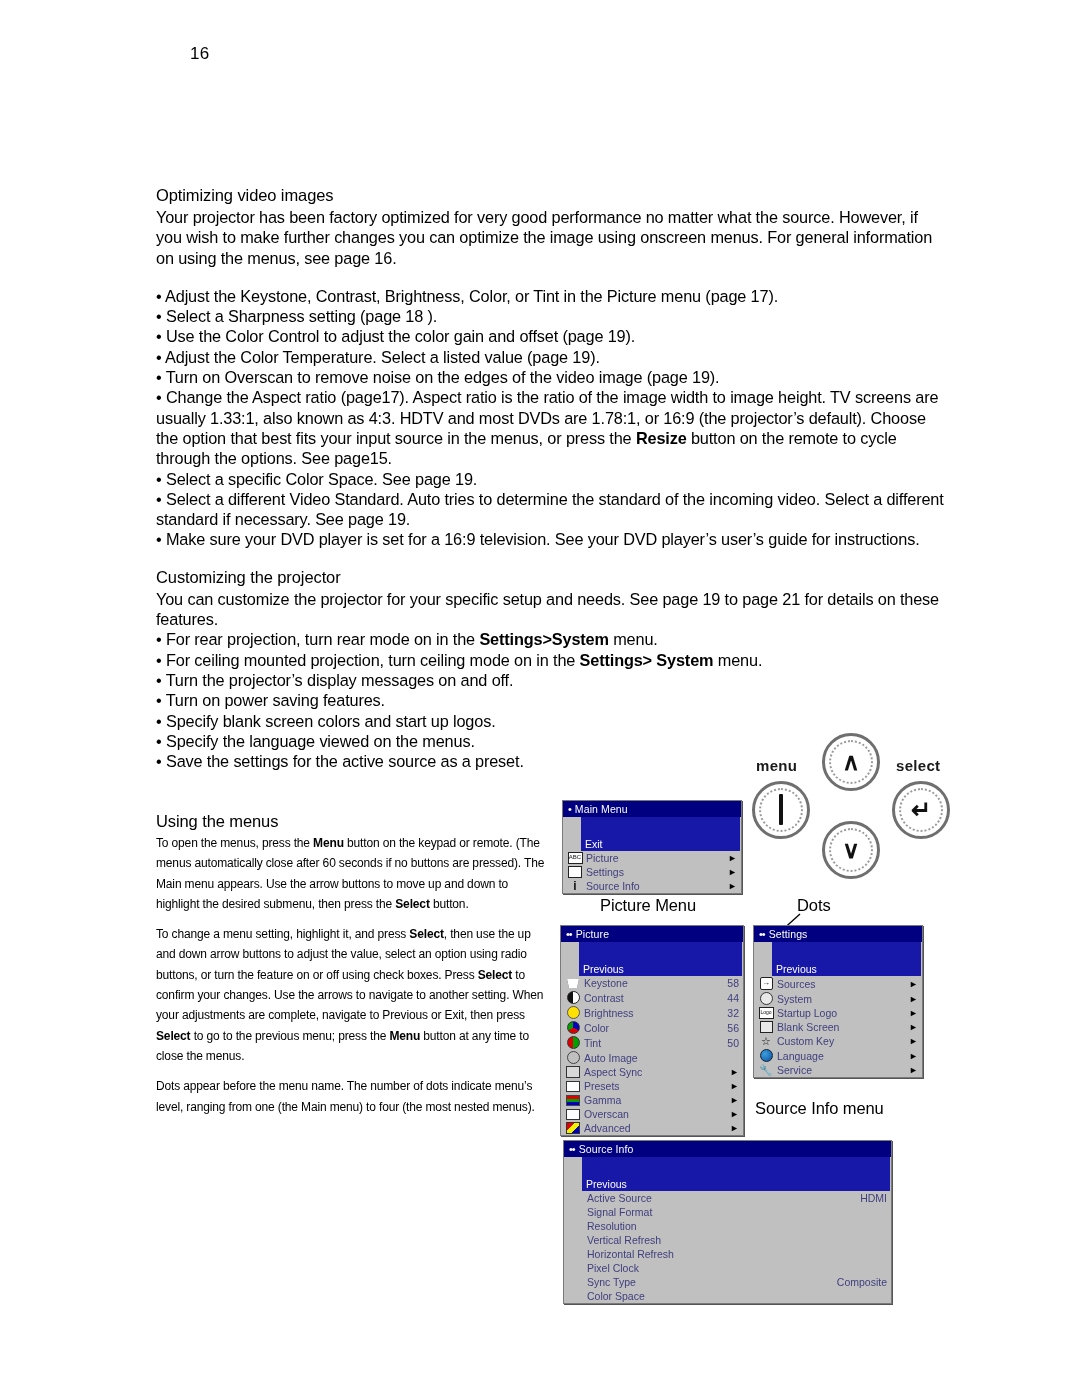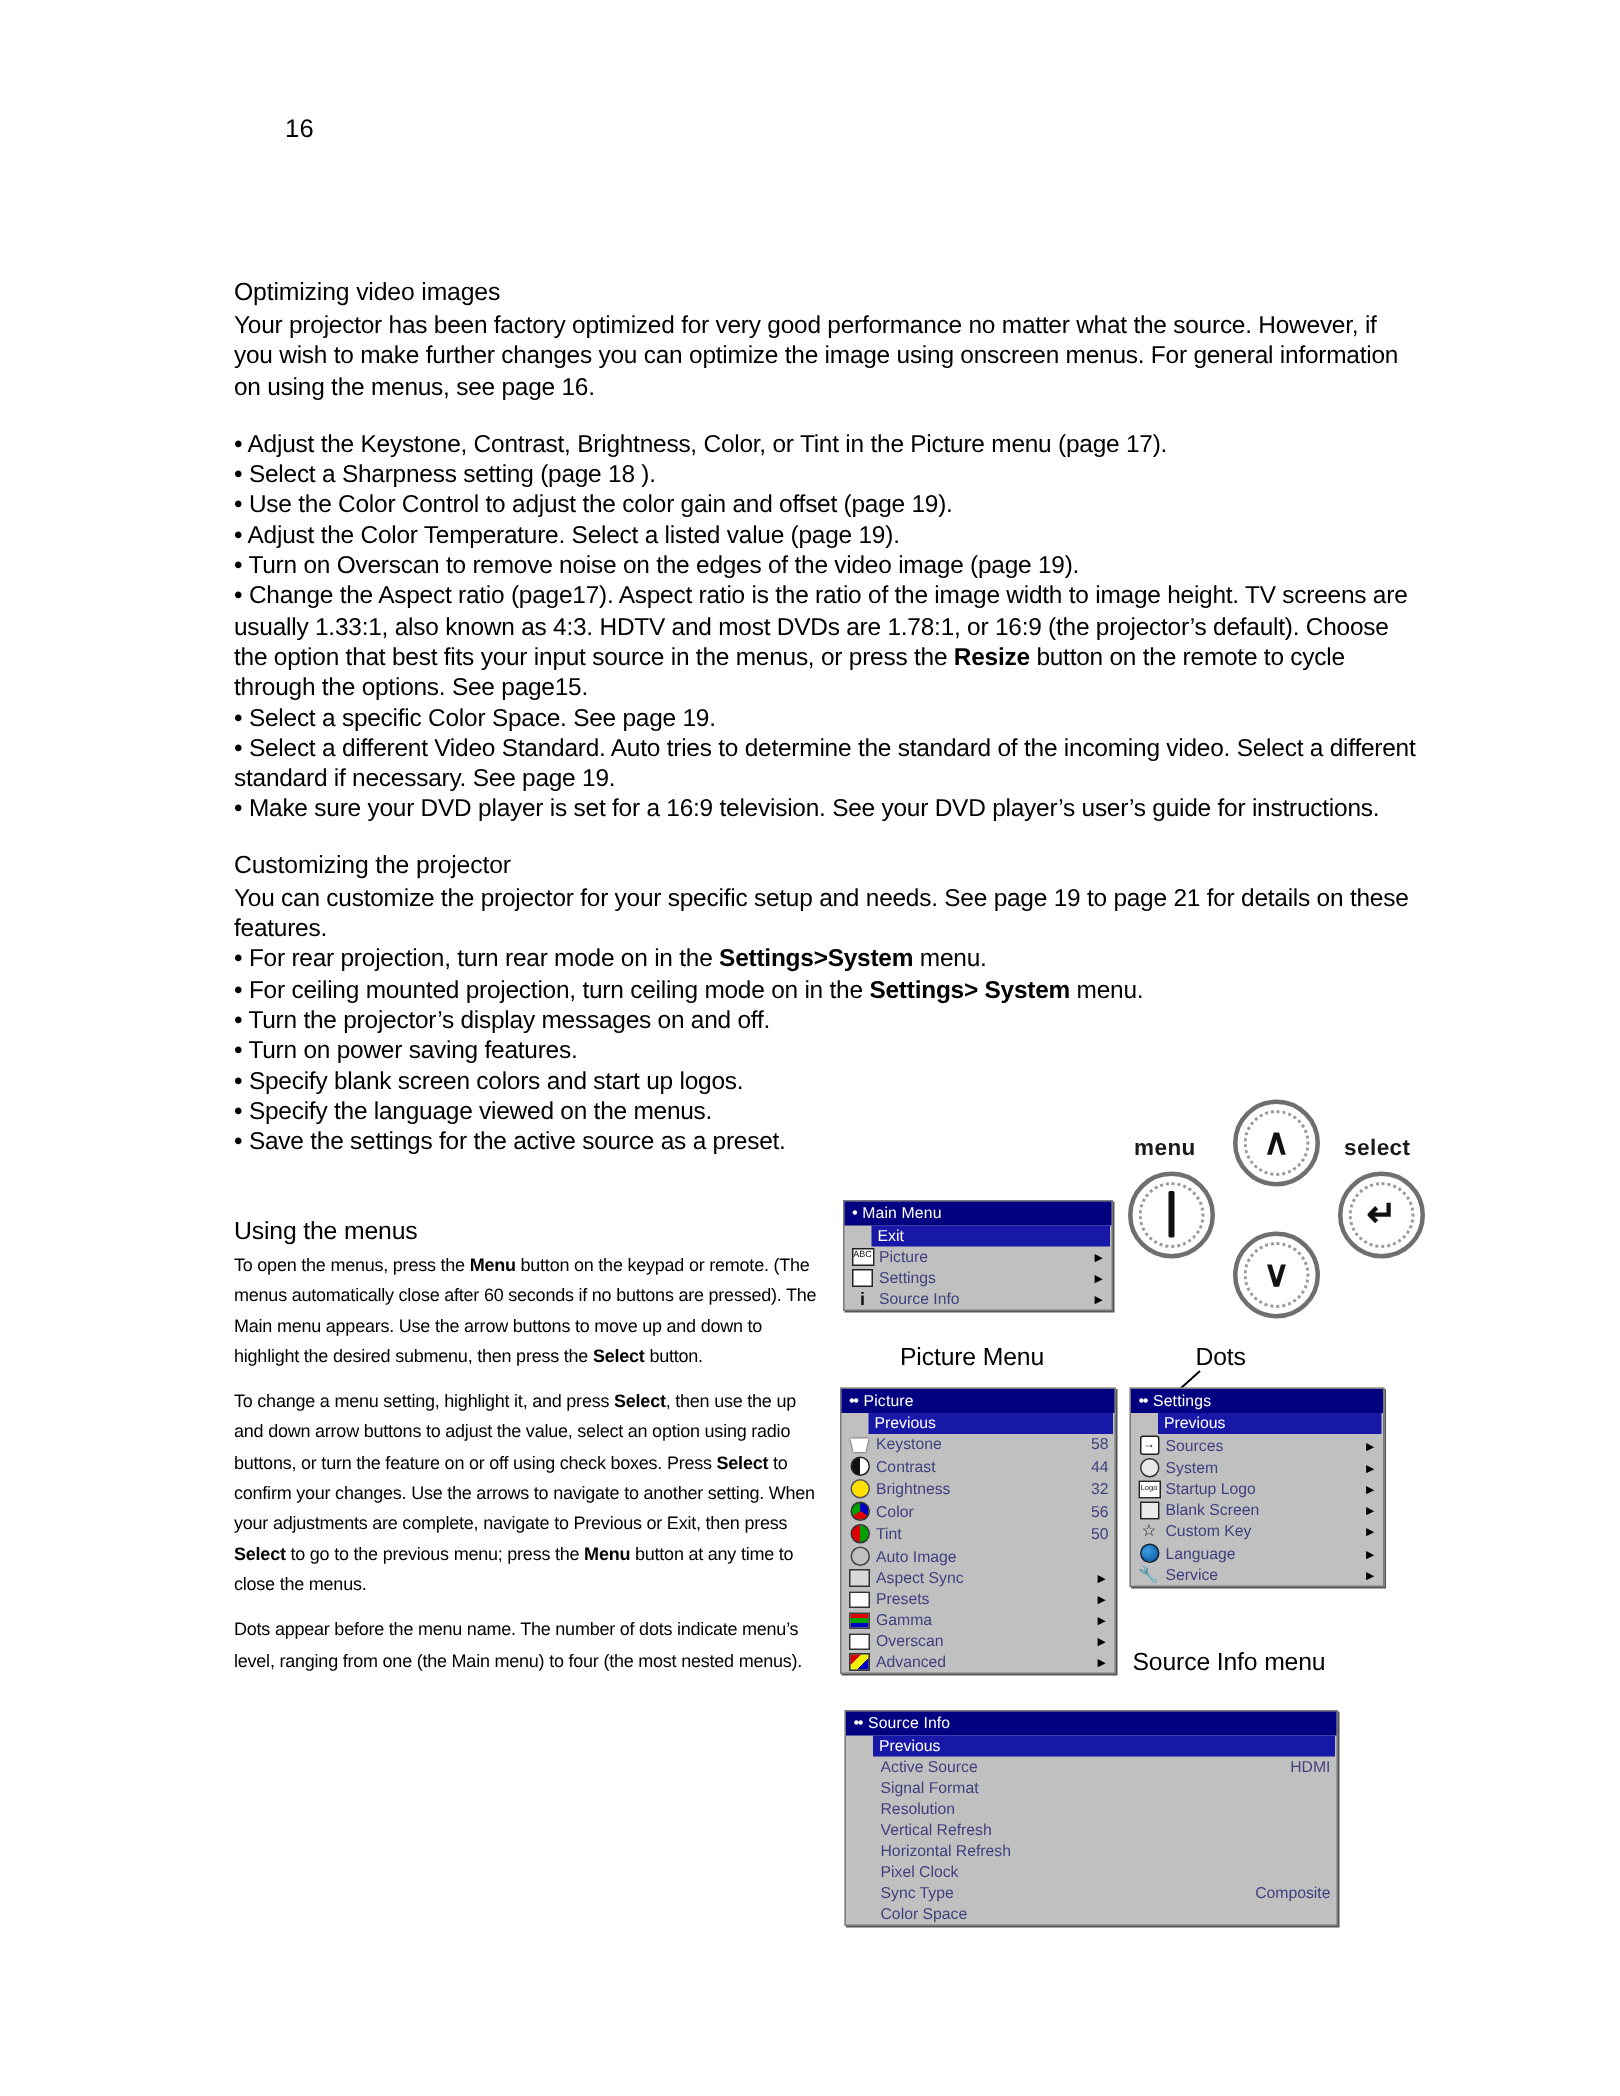--- a/index.html
+++ b/index.html
@@ -12,21 +12,21 @@
     height: 1397px;
     position: relative;
     font-family: "Liberation Sans", sans-serif;
     color: #000000;
     overflow: hidden;
   }
 
   .page-number {
     position: absolute;
     left: 190px;
-    top: 76px;
+    top: 44px;
     font-size: 17px;
     letter-spacing: 0.2px;
   }
 
   .content {
     position: absolute;
     left: 156px;
     top: 186px;
     width: 790px;
   }
@@ -205,21 +205,21 @@
     color: #000000;
     font-size: 9px;
     padding-left: 6px;
   }
   .osd .row.highlight {
     background: #1818a8;
     margin-left: 18px;
     margin-right: 1px;
     padding-left: 4px;
   }
-  .osd .row.highlight .lbl { color: #ffffff; }
+  .osd .row.highlight .lbl { color: #ffffff; margin-top: 20px; }
 
   
   #main-menu      { left: 562px; top: 800px;  width: 180px; }
   #picture-menu   { left: 560px; top: 925px;  width: 184px; }
   #settings-menu  { left: 753px; top: 925px;  width: 170px; }
   #sourceinfo-menu{ left: 563px; top: 1140px; width: 329px; }
 
   .caption {
     position: absolute;
     font-size: 16.5px;

